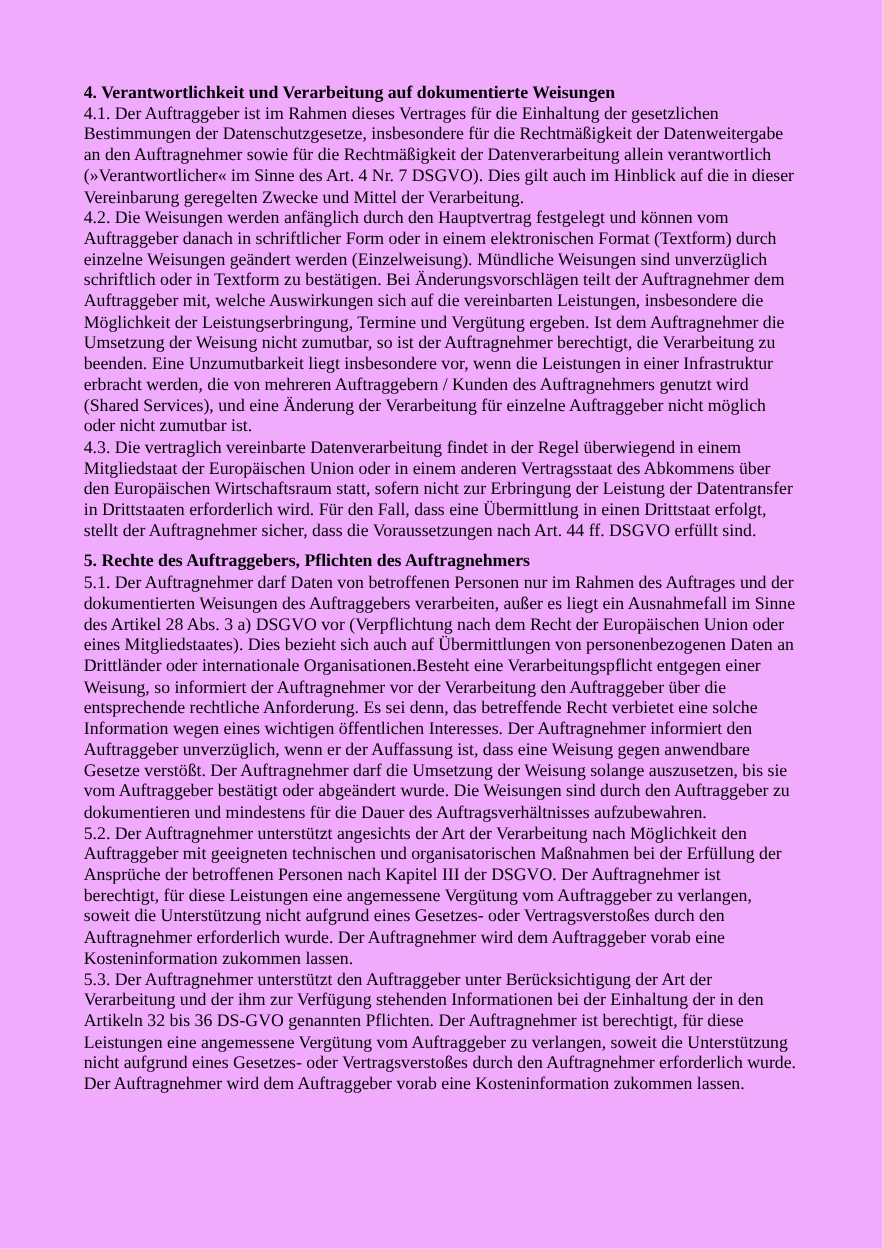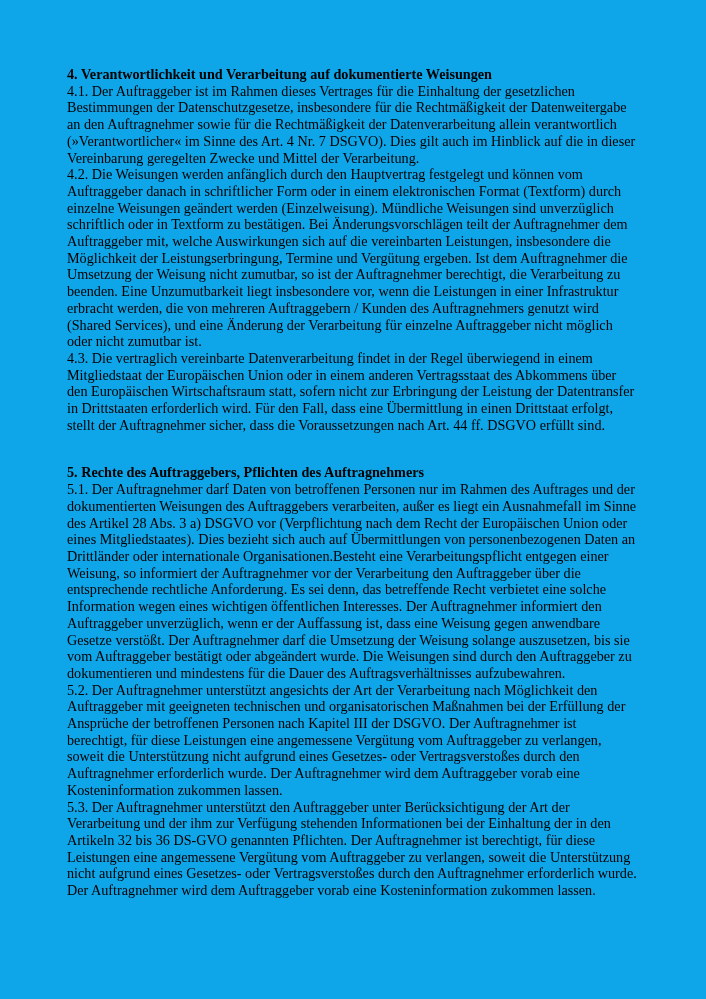--- a/index.html
+++ b/index.html
@@ -10,33 +10,33 @@
     width: 706px;
     height: 999px;
     background: #ffffff;
     overflow: hidden;
   }
   .page {
     box-sizing: border-box;
     width: 706px;
     height: 999px;
     padding: 66px 67px 0 67px;
-    background: #0ea5e9;
+    background: #f0abfc;
     color: #000000;
     font-family: "Liberation Serif", "DejaVu Serif", serif;
     font-size: 14.2px;
     line-height: 16.7px;
     text-align: left;
   }
   .doc-section {
     margin: 0;
     padding: 0;
   }
   .section-gap {
-    margin-top: 31px;
+    margin-top: 8px;
     font-family: Liberation Serif, serif;
   }
   .doc-heading {
     font-size: 14.2px;
     line-height: 16.7px;
     font-weight: bold;
     margin: 0;
     padding: 0;
   }
   .doc-paragraph {

